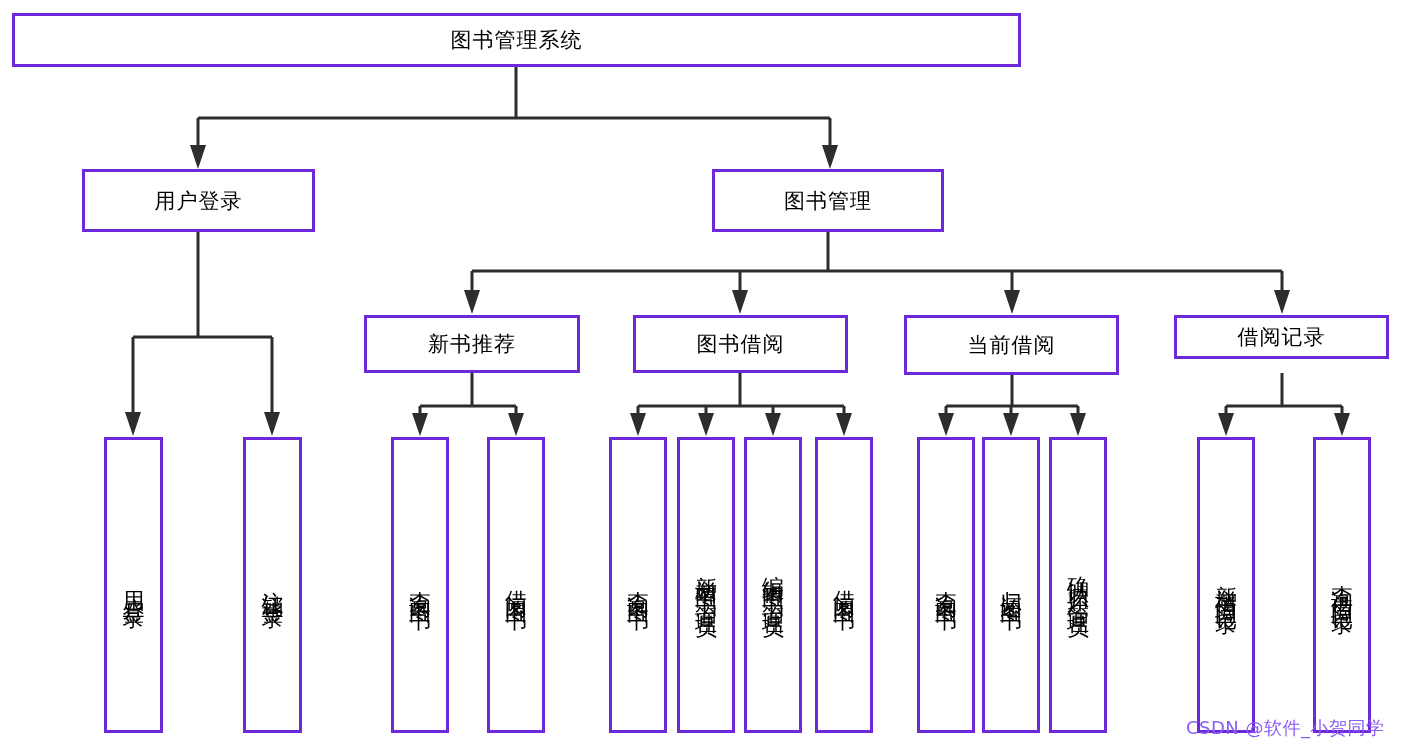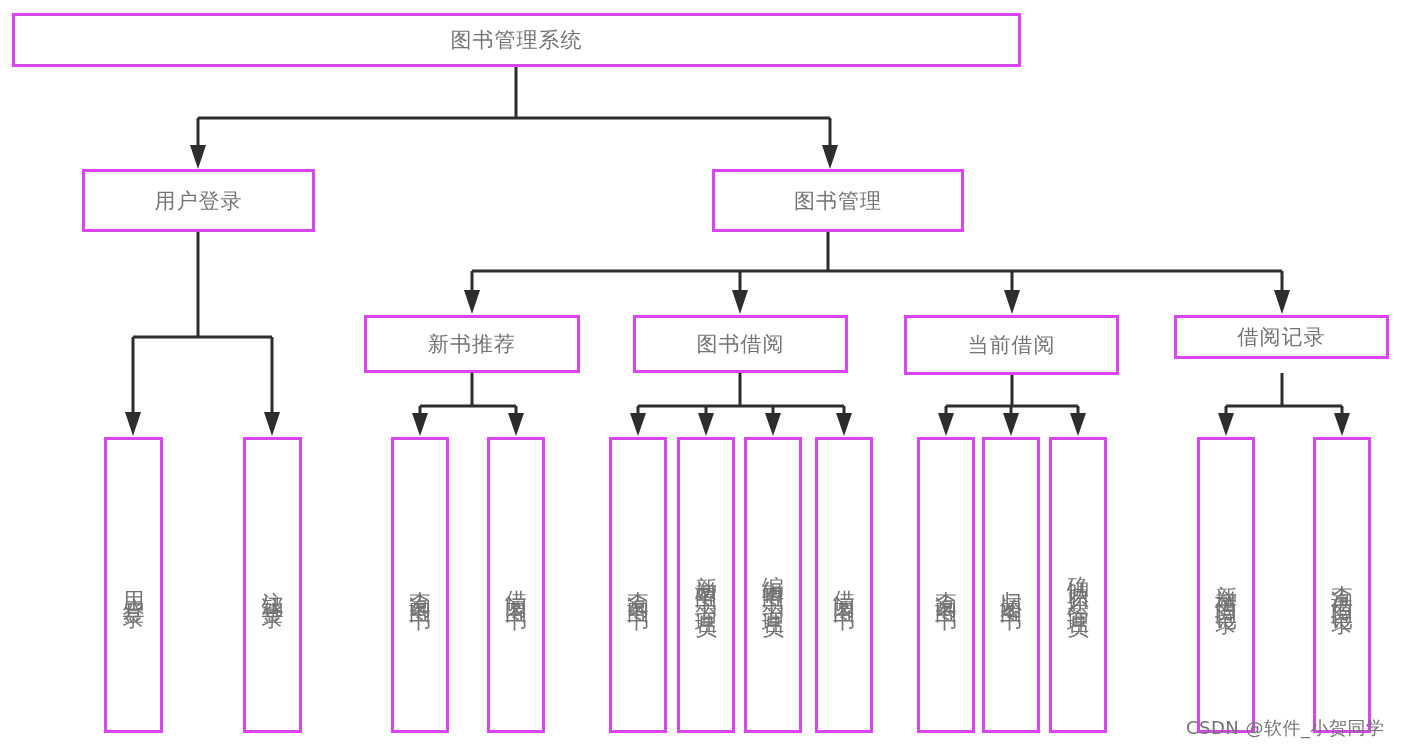--- a/index.html
+++ b/index.html
@@ -13,42 +13,42 @@
   }
   .wires {
     position: absolute;
     left: 0; top: 0;
     width: 1405px; height: 747px;
     pointer-events: none;
   }
   .node {
     position: absolute;
     box-sizing: border-box;
-    border: 3px solid #d946ef;
+    border: 3px solid #6d28d9;
     background: #ffffff;
-    color: #737373;
+    color: #000000;
     display: flex;
     align-items: center;
     justify-content: center;
     text-align: right;
   }
   .h-node { font-size: 21px; letter-spacing: 1px; white-space: nowrap; }
   .v-node {
     writing-mode: vertical-rl;
     text-orientation: mixed;
     font-size: 22px;
     letter-spacing: 6px;
     line-height: 1;
     top: 437px;
     height: 296px;
   }
   
   #root        { left: 12px;  top: 13px;  width: 1009px; height: 54px; }
   #n-login     { left: 82px;  top: 169px; width: 233px;  height: 63px; }
-  #n-mgmt      { left: 712px; top: 169px; width: 252px;  height: 63px; }
+  #n-mgmt      { left: 712px; top: 169px; width: 232px;  height: 63px; }
   #n-newbook   { left: 364px; top: 315px; width: 216px;  height: 58px; }
   #n-borrow    { left: 633px; top: 315px; width: 215px;  height: 58px; }
   #n-current   { left: 904px; top: 315px; width: 215px;  height: 60px; }
   #n-record    { left: 1174px;top: 315px; width: 215px;  height: 44px; }
   #v-login     { left: 104px;  width: 59px; }
   #v-logout    { left: 243px;  width: 59px; }
   #v-query1    { left: 391px;  width: 58px; }
   #v-lend1     { left: 487px;  width: 58px; }
   #v-query2    { left: 609px;  width: 58px; }
   #v-addbook   { left: 677px;  width: 58px; }
@@ -57,21 +57,21 @@
   #v-query3    { left: 917px;  width: 58px; }
   #v-return    { left: 982px;  width: 58px; }
   #v-confirm   { left: 1049px; width: 58px; }
   #v-addrec    { left: 1197px; width: 58px; }
   #v-queryrec  { left: 1313px; width: 58px; }
   .watermark {
     position: absolute;
     left: 1186px;
     top: 716px;
     font-size: 18px;
-    color: #737373;
+    color: #8b5cf6;
     letter-spacing: 0.5px;
     white-space: nowrap;
   }
 </style>
 </head>
 <body>
 
 <div class="stage">
 
   <svg class="wires" viewBox="0 0 1405 747" xmlns="http://www.w3.org/2000/svg">

